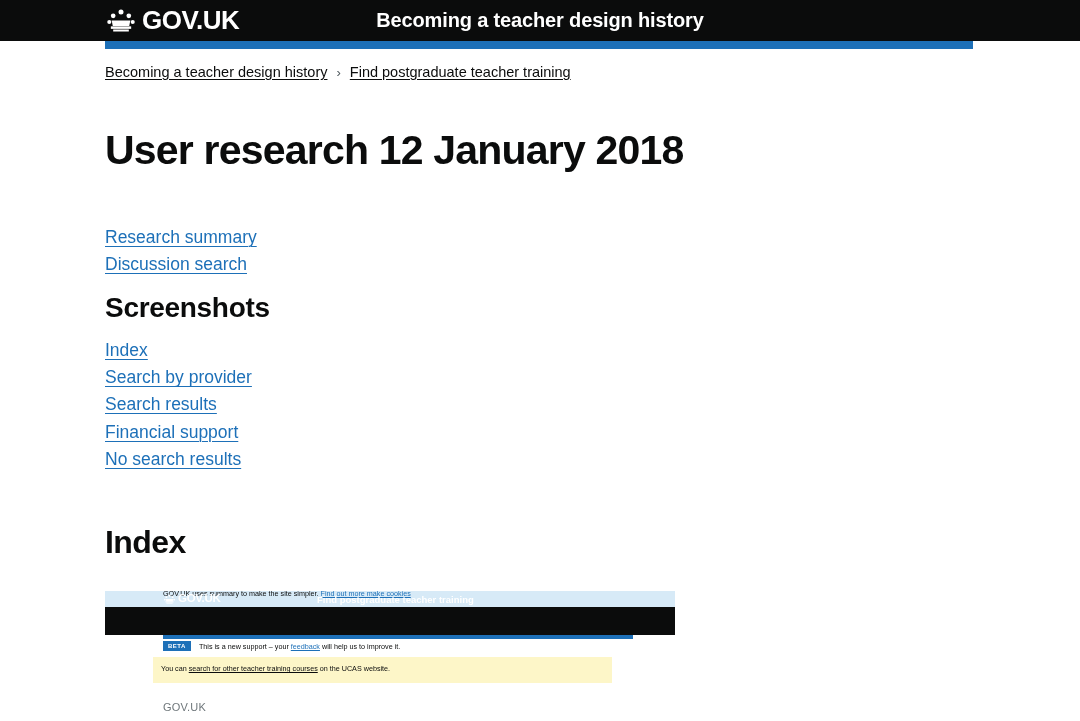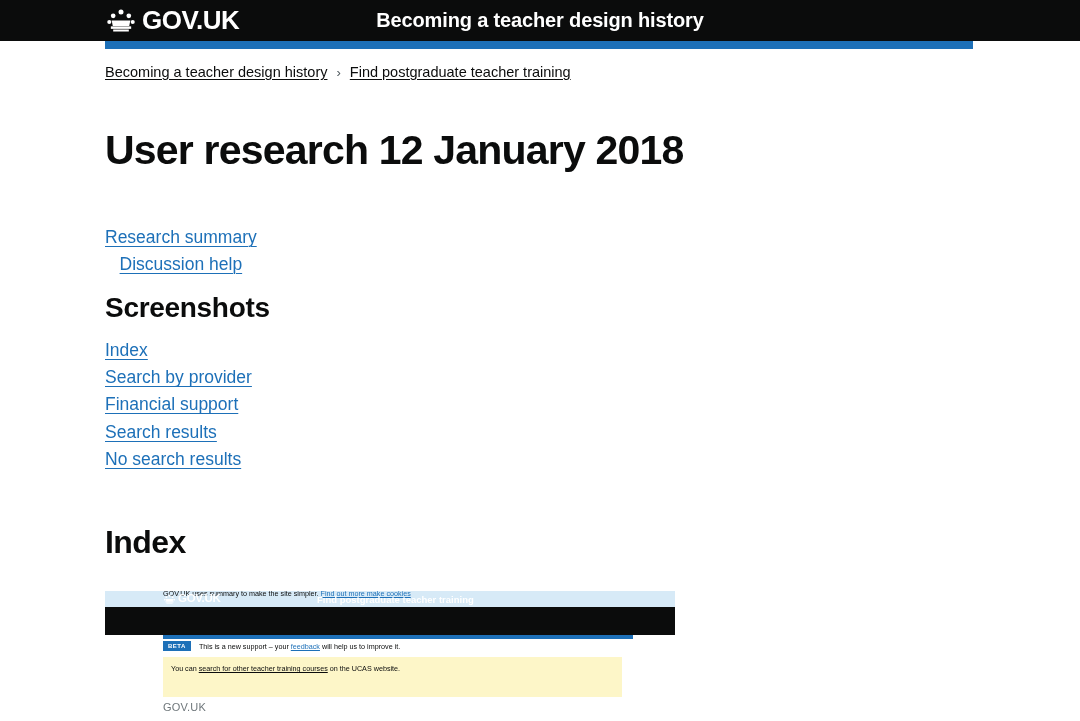--- a/index.html
+++ b/index.html
@@ -108,21 +108,20 @@
     white-space: nowrap;
   }
 
   .link-list {
     position: absolute;
     left: 0;
     top: 224px;
     list-style: none;
     margin: 0;
     padding: 0;
-    text-align: center;
   }
   .link-list li {
     line-height: 27px;
   }
   .doc-link {
     color: #1d70b8;
     font-size: 17.5px;
     text-decoration: underline;
     text-underline-offset: 2.5px;
     text-decoration-thickness: 1px;
@@ -257,24 +256,24 @@
     font-size: 7.2px;
     color: #0b0c0c;
     white-space: nowrap;
   }
   .beta-text a {
     color: #1d70b8;
     text-decoration: underline;
   }
   .embed-notice {
     position: absolute;
-    left: 58px;
+    left: 48px;
     top: 71px;
     width: 459px;
-    height: 40px;
+    height: 26px;
     background: #fdf6c8;
   }
   .embed-notice-text {
     position: absolute;
     left: 8px;
     top: 7px;
     font-size: 7.2px;
     color: #0b0c0c;
     white-space: nowrap;
   }
@@ -326,38 +325,38 @@
 
 <main class="content">
 
   <h1 class="page-title">User research 12 January 2018</h1>
 
   <ul class="link-list">
     <li>
       <a class="doc-link" href="#">Research summary</a>
     </li>
     <li>
-      <a class="doc-link" href="#">Discussion help</a>
+      <a class="doc-link" href="#">Discussion search</a>
     </li>
   </ul>
 
   <h2 class="section-heading">Screenshots</h2>
 
   <ul class="shot-list">
     <li>
       <a class="doc-link" href="#">Index</a>
     </li>
     <li>
       <a class="doc-link" href="#">Search by provider</a>
     </li>
     <li>
+      <a class="doc-link" href="#">Search results</a>
+    </li>
+    <li>
       <a class="doc-link" href="#">Financial support</a>
-    </li>
-    <li>
-      <a class="doc-link" href="#">Search results</a>
     </li>
     <li>
       <a class="doc-link" href="#">No search results</a>
     </li>
   </ul>
 
   <h2 class="index-heading">Index</h2>
 
   <div class="embed">
 

